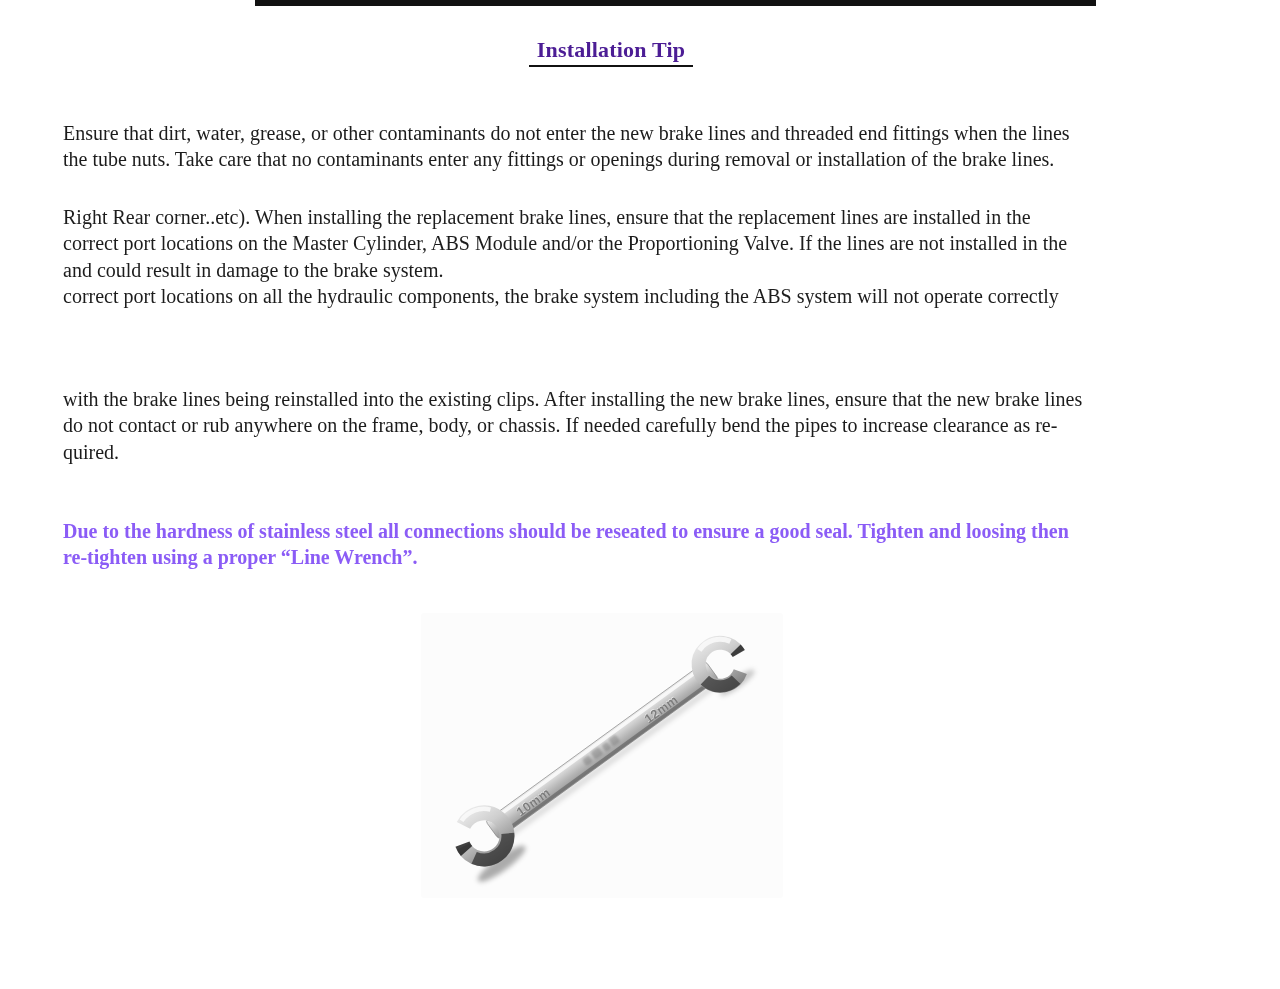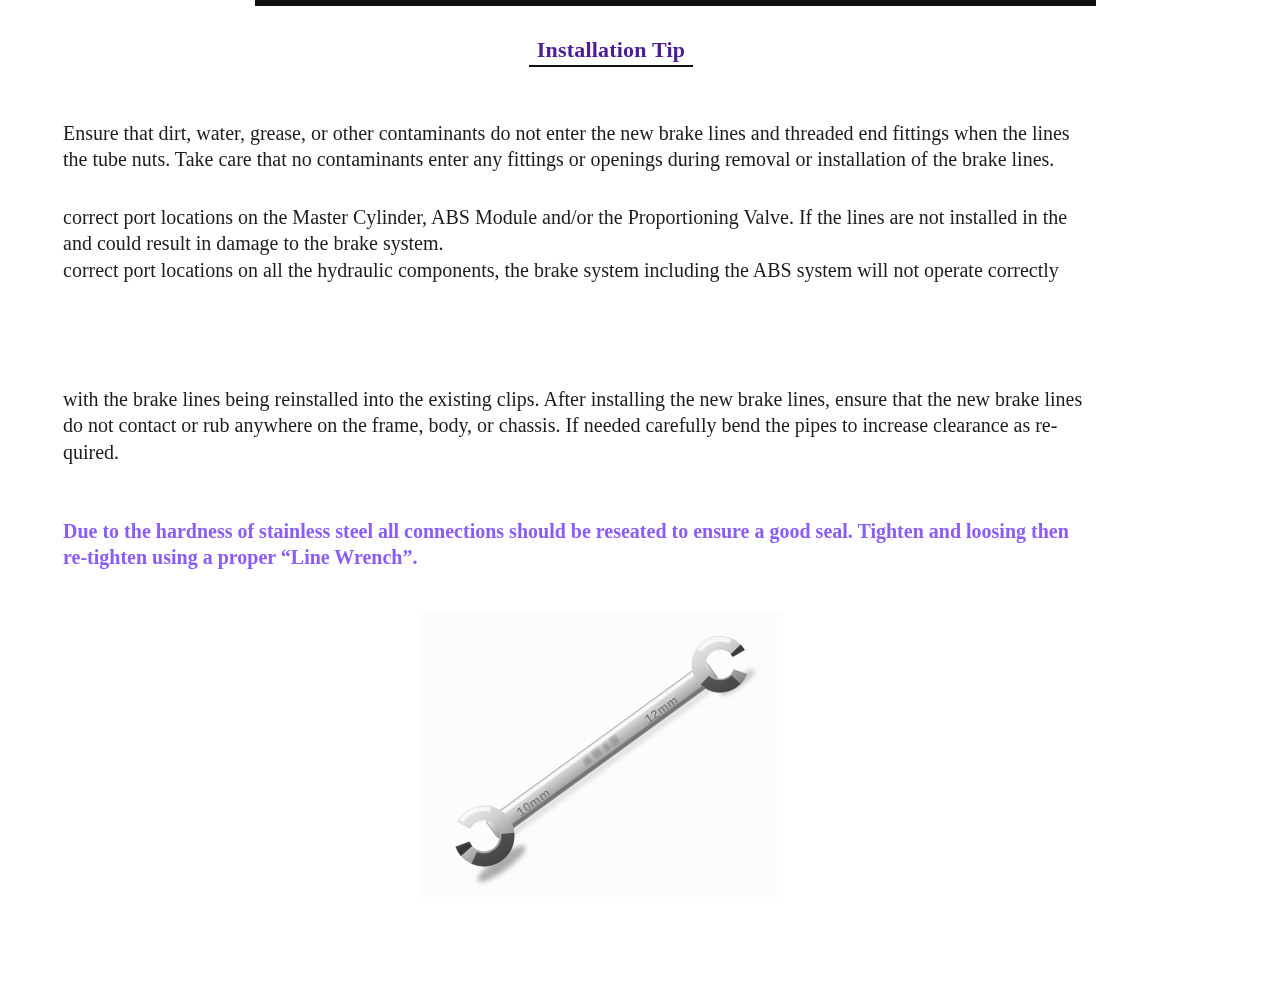--- a/index.html
+++ b/index.html
@@ -31,20 +31,21 @@
   <div class="title-wrap">
     <span class="title-text">Installation Tip</span>
   </div>
 
   <div class="para p1">
     <div class="ln">Ensure that dirt, water, grease, or other contaminants do not enter the new brake lines and threaded end fittings when the lines</div>
     <div class="ln">the tube nuts. Take care that no contaminants enter any fittings or openings during removal or installation of the brake lines.</div>
   </div>
 
   <div class="para p2">
+    <div class="ln">Right Rear corner..etc). When installing the replacement brake lines, ensure that the replacement lines are installed in the</div>
     <div class="ln">correct port locations on the Master Cylinder, ABS Module and/or the Proportioning Valve. If the lines are not installed in the</div>
     <div class="ln">and could result in damage to the brake system.</div>
     <div class="ln">correct port locations on all the hydraulic components, the brake system including the ABS system will not operate correctly</div>
   </div>
 
   <div class="para p3">
     <div class="ln">with the brake lines being reinstalled into the existing clips. After installing the new brake lines, ensure that the new brake lines</div>
     <div class="ln">do not contact or rub anywhere on the frame, body, or chassis. If needed carefully bend the pipes to increase clearance as re-</div>
     <div class="ln">quired.</div>
   </div>

